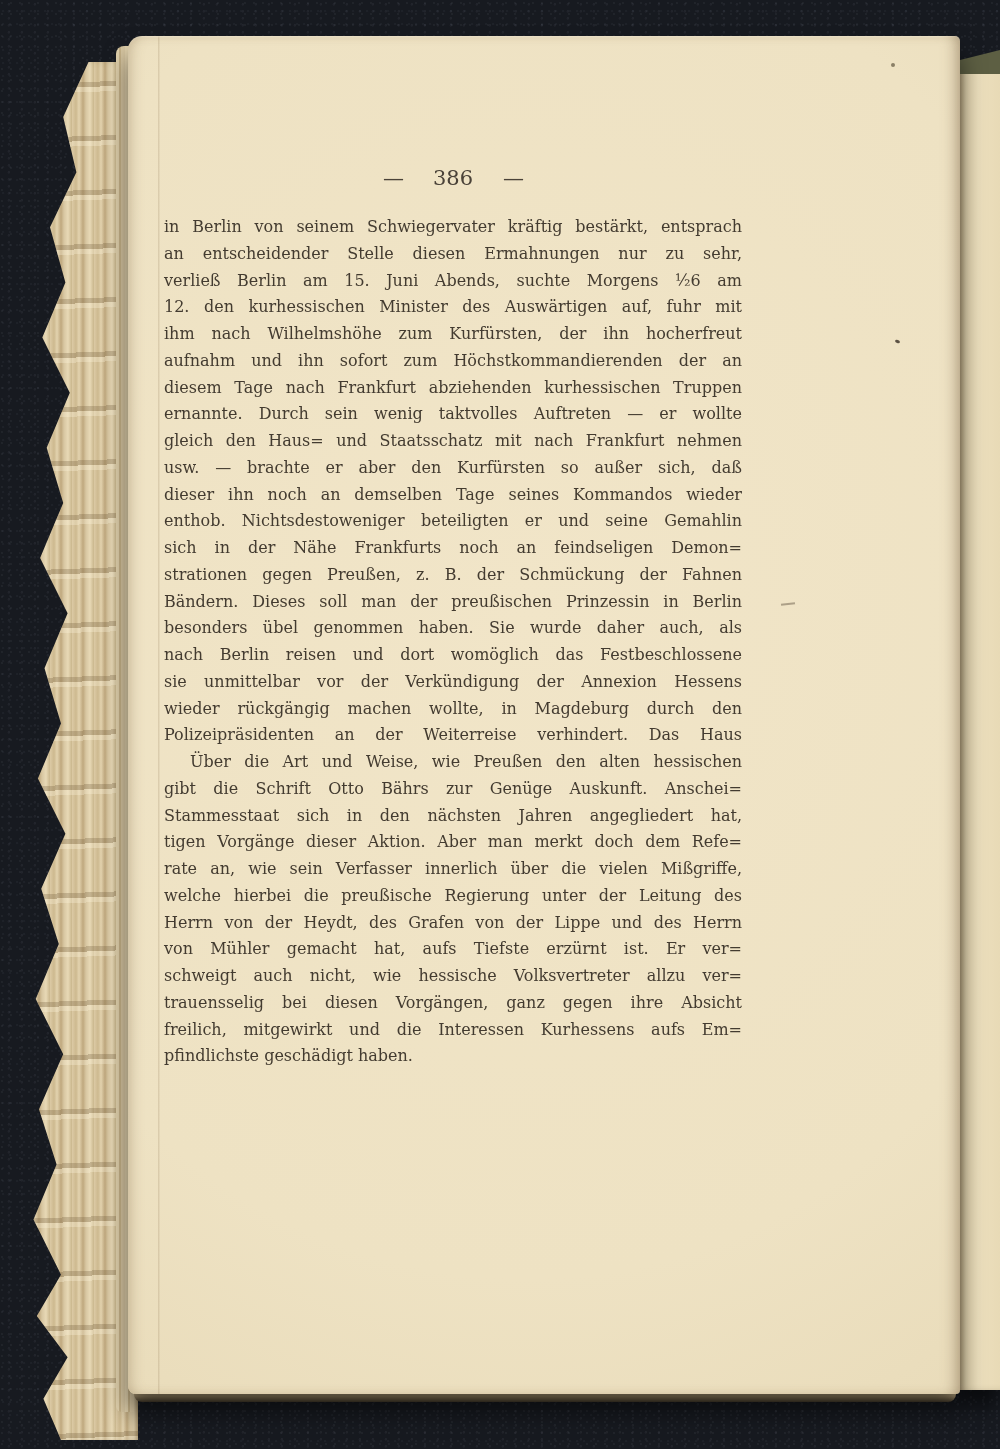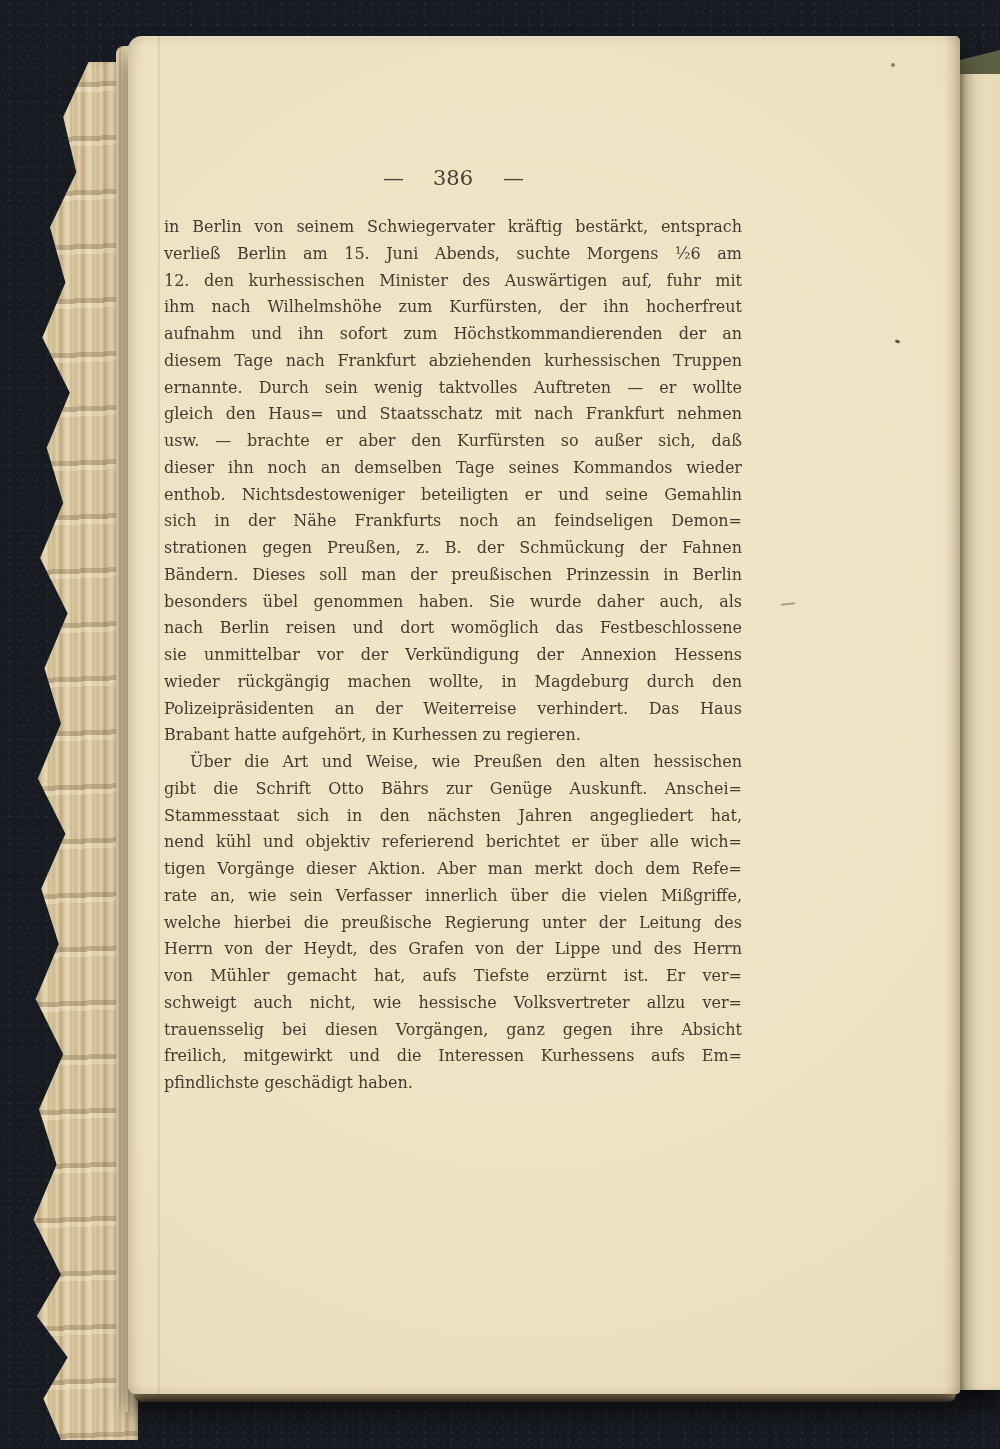--- a/index.html
+++ b/index.html
@@ -112,43 +112,42 @@
   <div class="page-main"></div>
 
   <div class="folio">
     <span class="dash">—</span>
     <span>386</span>
     <span class="dash">—</span>
   </div>
 
   <div class="text-block">
     <div class="tl">in Berlin von seinem Schwiegervater kräftig bestärkt, entsprach</div>
+    <div class="tl">an entscheidender Stelle diesen Ermahnungen nur zu sehr,</div>
     <div class="tl">verließ Berlin am 15. Juni Abends, suchte Morgens ½6 am</div>
     <div class="tl">12. den kurhessischen Minister des Auswärtigen auf, fuhr mit</div>
     <div class="tl">ihm nach Wilhelmshöhe zum Kurfürsten, der ihn hocherfreut</div>
     <div class="tl">aufnahm und ihn sofort zum Höchstkommandierenden der an</div>
     <div class="tl">diesem Tage nach Frankfurt abziehenden kurhessischen Truppen</div>
     <div class="tl">ernannte. Durch sein wenig taktvolles Auftreten — er wollte</div>
     <div class="tl">gleich den Haus= und Staatsschatz mit nach Frankfurt nehmen</div>
     <div class="tl">usw. — brachte er aber den Kurfürsten so außer sich, daß</div>
     <div class="tl">dieser ihn noch an demselben Tage seines Kommandos wieder</div>
     <div class="tl">enthob. Nichtsdestoweniger beteiligten er und seine Gemahlin</div>
     <div class="tl">sich in der Nähe Frankfurts noch an feindseligen Demon=</div>
     <div class="tl">strationen gegen Preußen, z. B. der Schmückung der Fahnen</div>
     <div class="tl">Bändern. Dieses soll man der preußischen Prinzessin in Berlin</div>
     <div class="tl">besonders übel genommen haben. Sie wurde daher auch, als</div>
     <div class="tl">nach Berlin reisen und dort womöglich das Festbeschlossene</div>
     <div class="tl">sie unmittelbar vor der Verkündigung der Annexion Hessens</div>
     <div class="tl">wieder rückgängig machen wollte, in Magdeburg durch den</div>
     <div class="tl">Polizeipräsidenten an der Weiterreise verhindert. Das Haus</div>
-    <div class="tl last">Brabant hatte aufgehört, in Kurhessen zu regieren.</div>
     <div class="tl indent">Über die Art und Weise, wie Preußen den alten hessischen</div>
     <div class="tl">gibt die Schrift Otto Bährs zur Genüge Auskunft. Anschei=</div>
     <div class="tl">Stammesstaat sich in den nächsten Jahren angegliedert hat,</div>
-    <div class="tl">nend kühl und objektiv referierend berichtet er über alle wich=</div>
     <div class="tl">tigen Vorgänge dieser Aktion. Aber man merkt doch dem Refe=</div>
     <div class="tl">rate an, wie sein Verfasser innerlich über die vielen Mißgriffe,</div>
     <div class="tl">welche hierbei die preußische Regierung unter der Leitung des</div>
     <div class="tl">Herrn von der Heydt, des Grafen von der Lippe und des Herrn</div>
     <div class="tl">von Mühler gemacht hat, aufs Tiefste erzürnt ist. Er ver=</div>
     <div class="tl">schweigt auch nicht, wie hessische Volksvertreter allzu ver=</div>
     <div class="tl">trauensselig bei diesen Vorgängen, ganz gegen ihre Absicht</div>
     <div class="tl">freilich, mitgewirkt und die Interessen Kurhessens aufs Em=</div>
     <div class="tl last">pfindlichste geschädigt haben.</div>
   </div>

